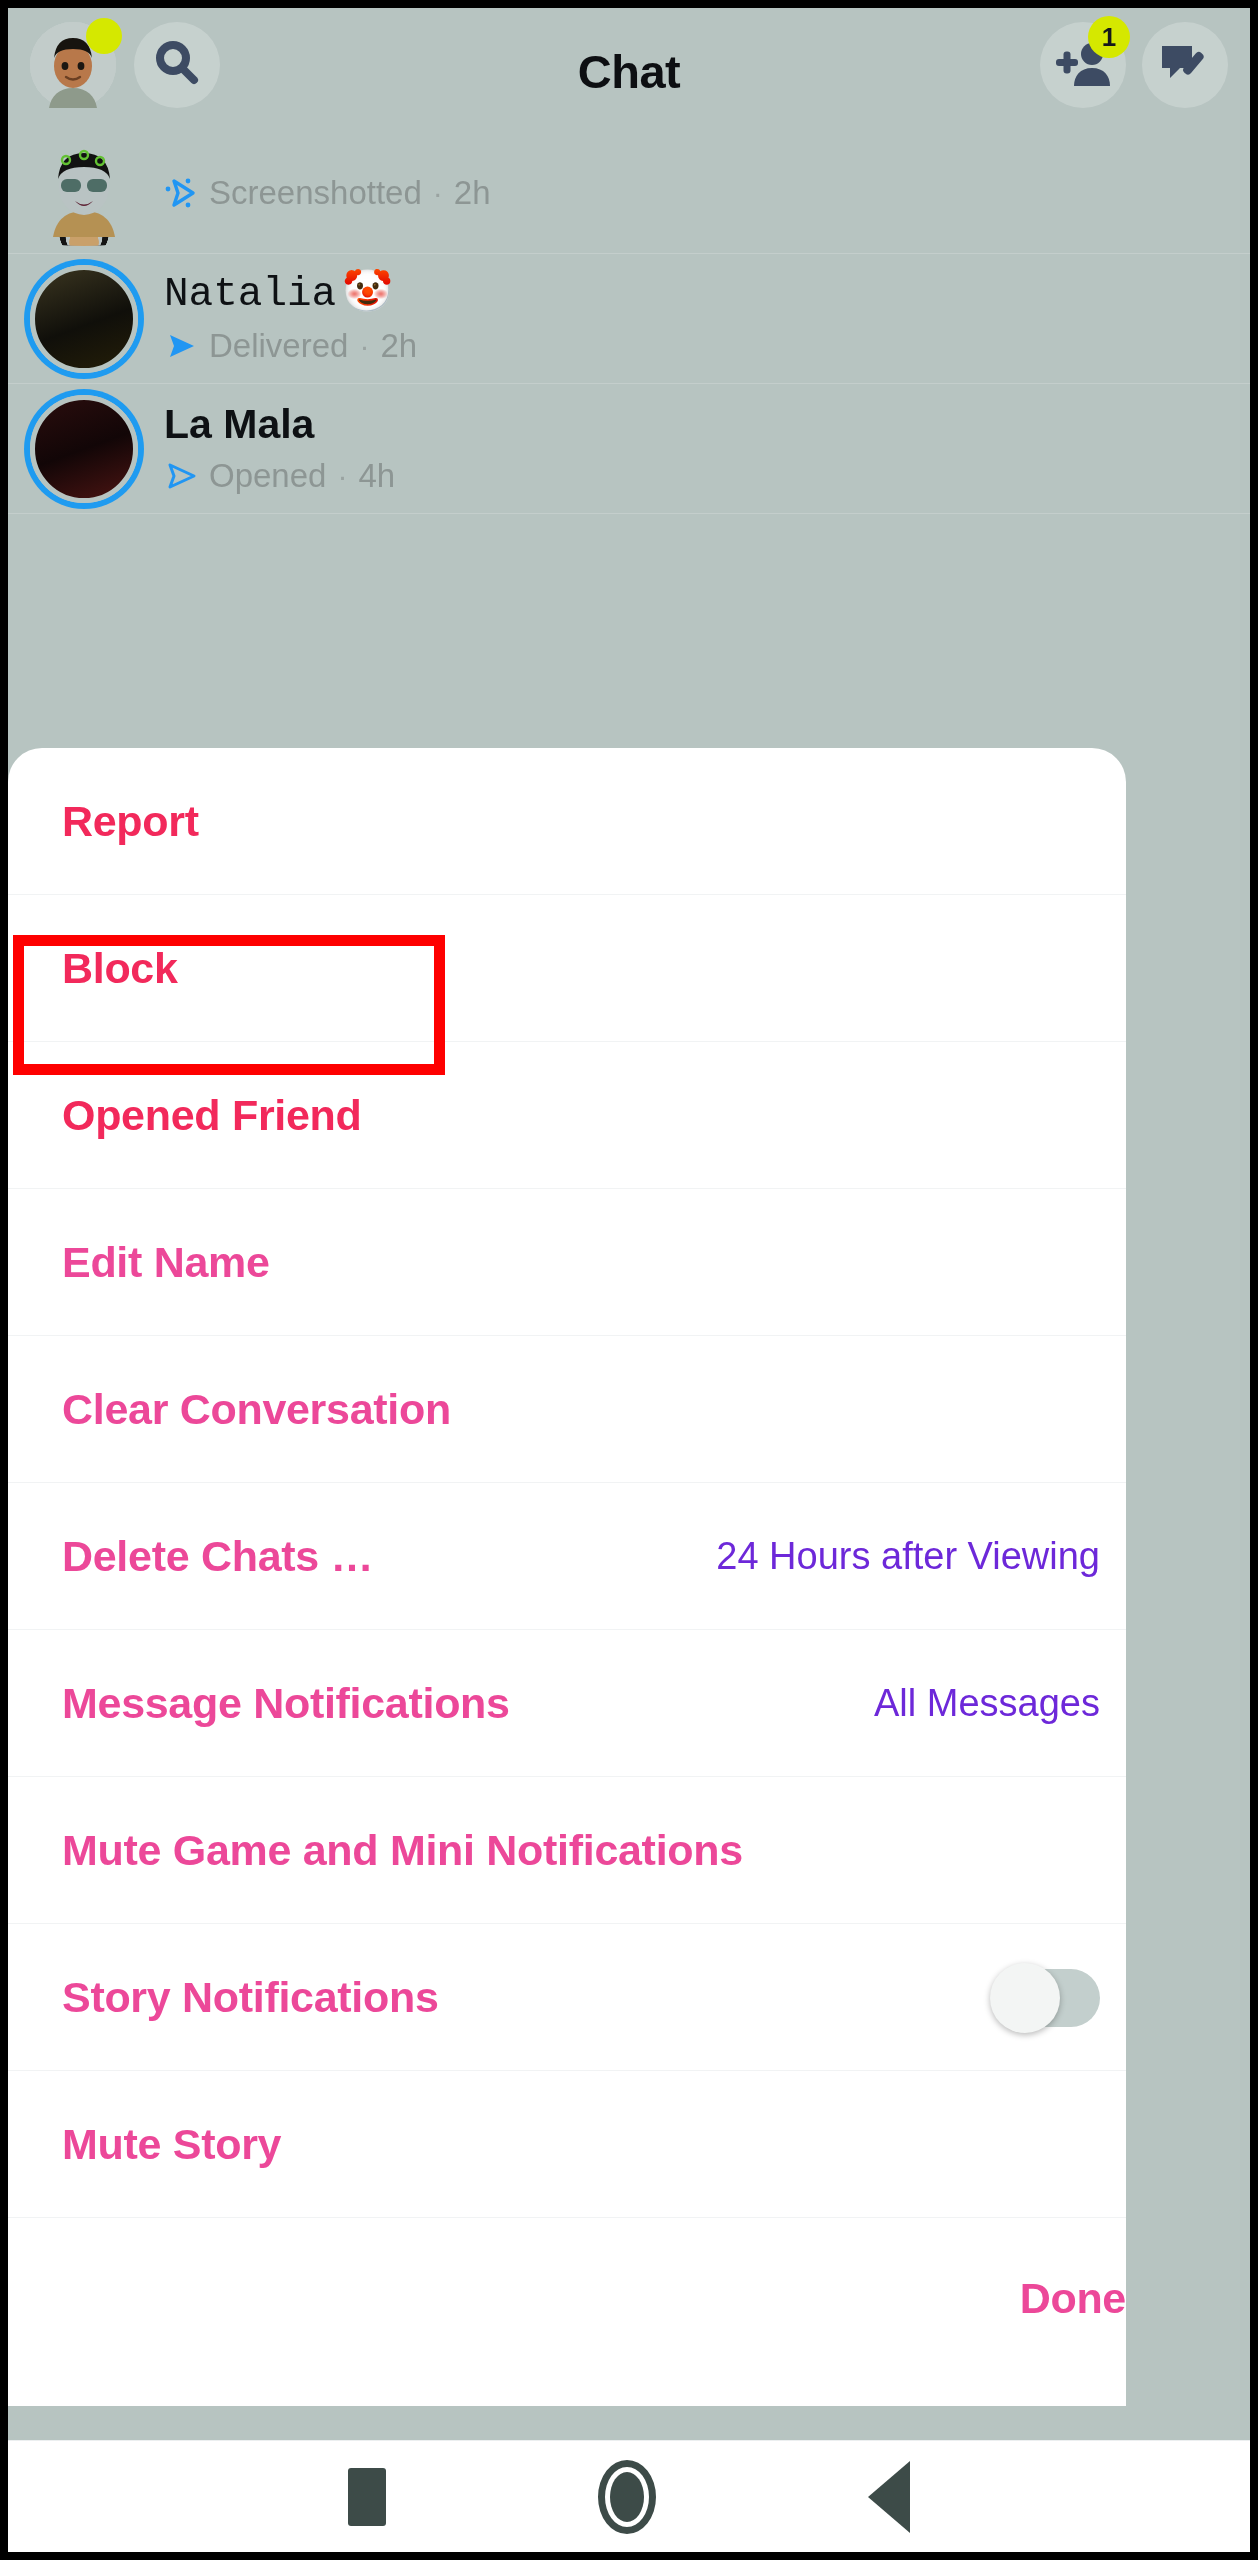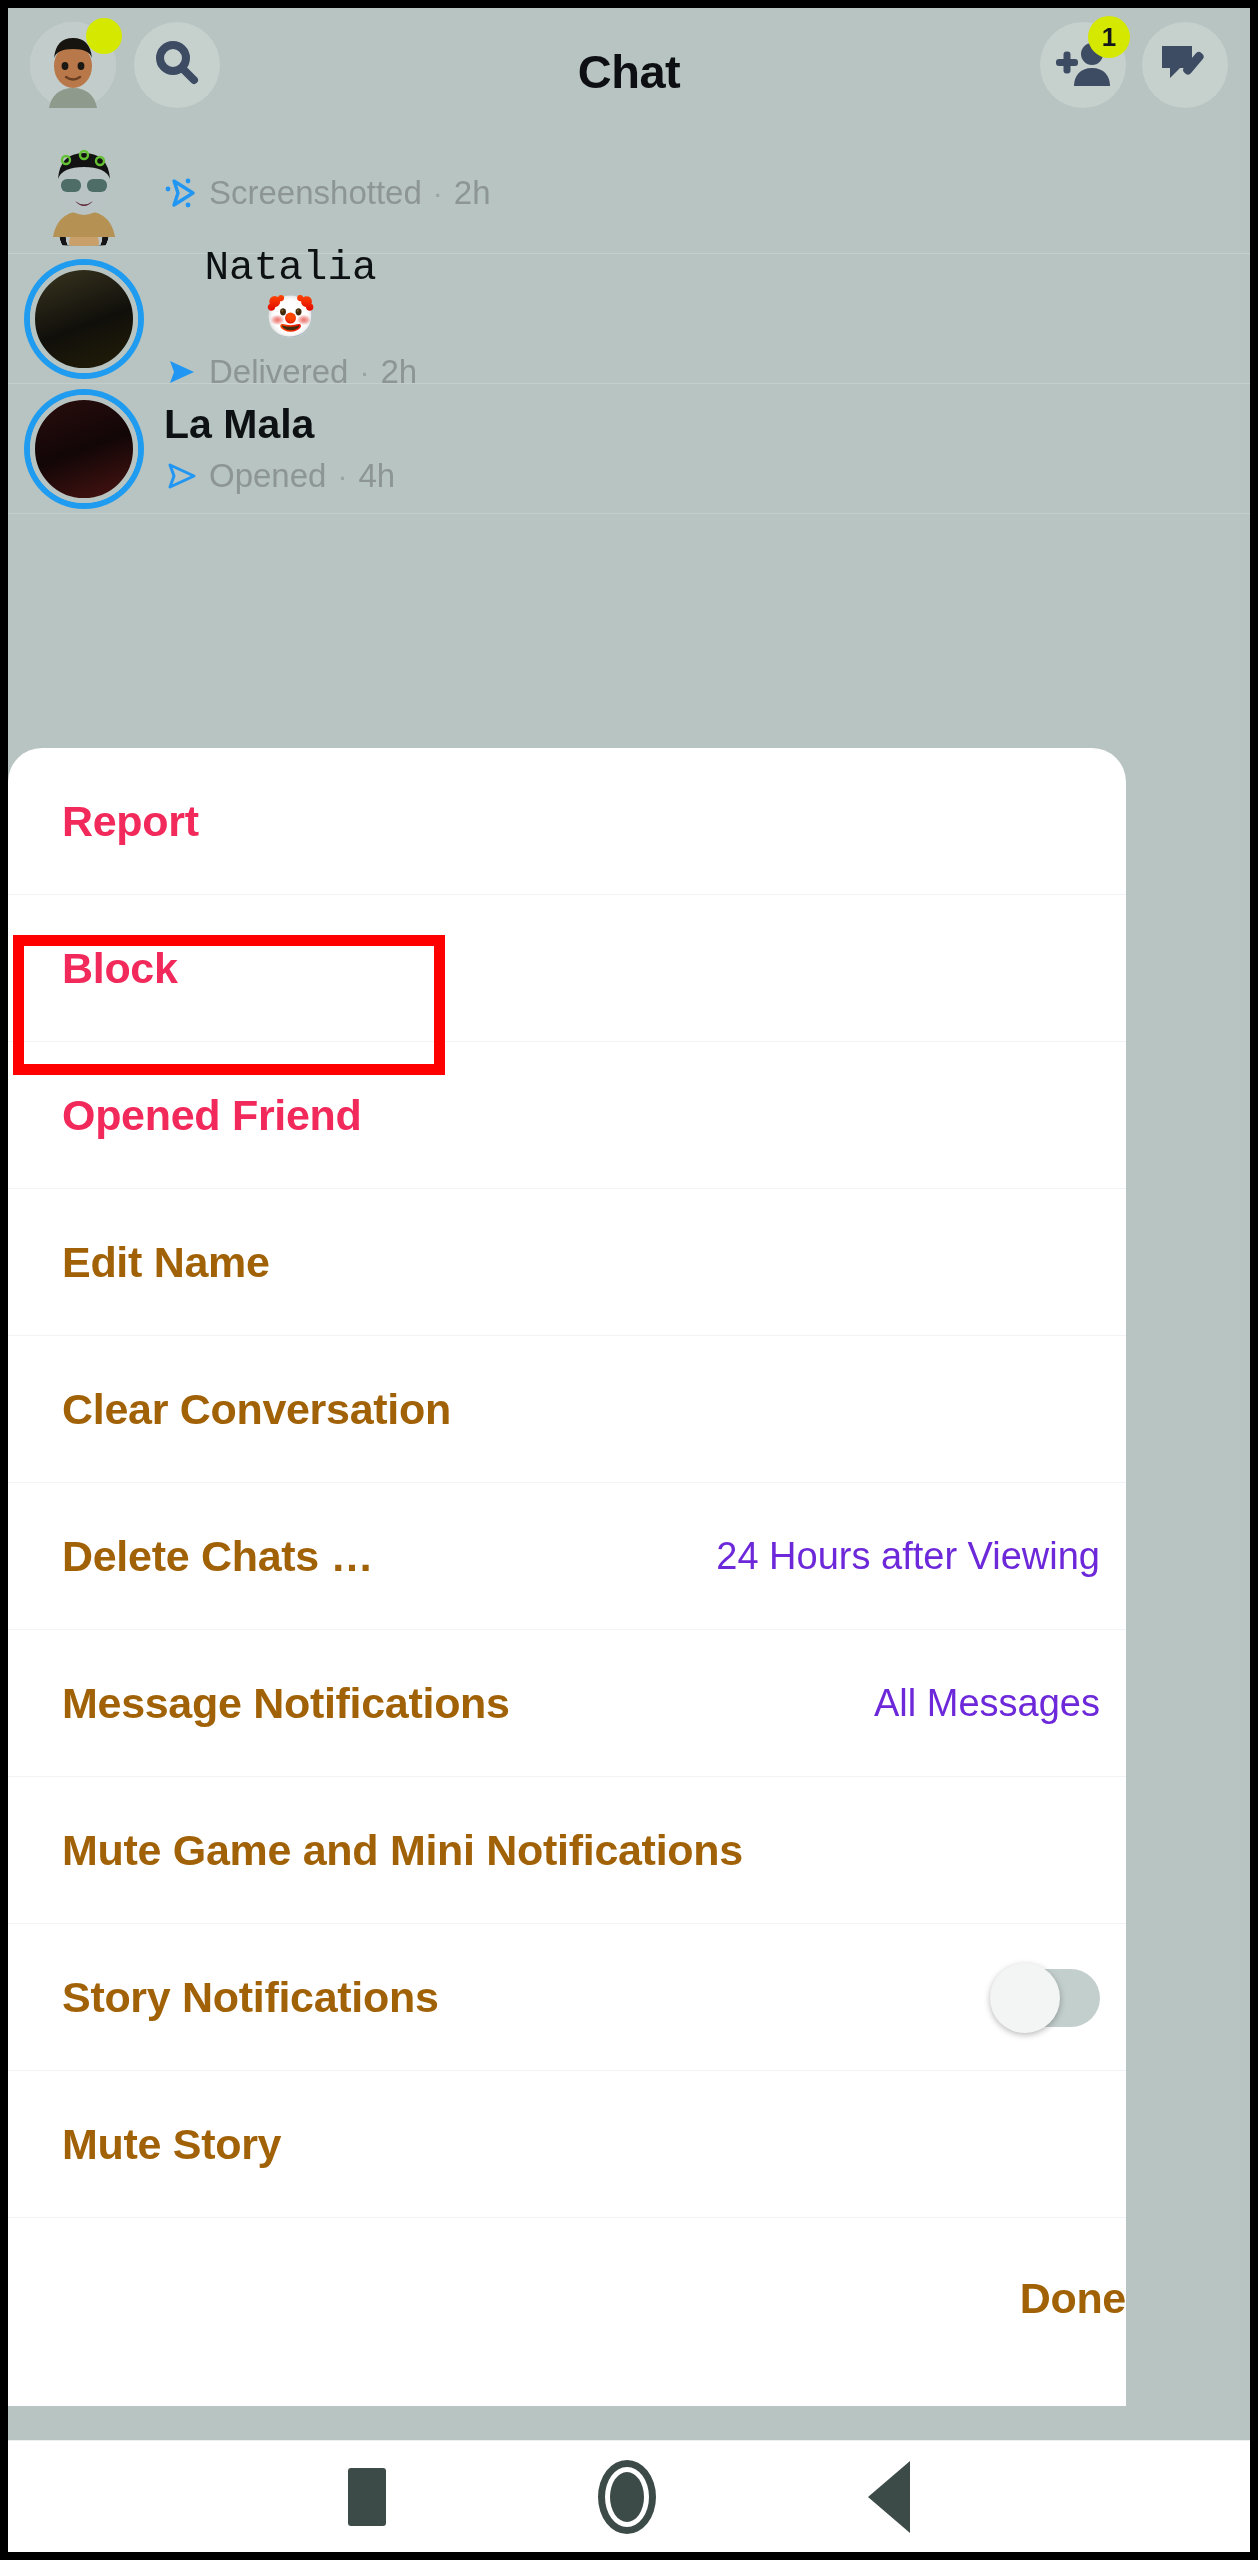--- a/index.html
+++ b/index.html
@@ -132,21 +132,21 @@
   .chat-text { margin-left: 26px; }
   .chat-name {
     font-size: 41px;
     font-weight: bold;
     color: #0e1114;
     line-height: 1.12;
     display: flex;
     align-items: center;
     gap: 6px;
   }
-  .chat-name.mono { font-family: "Liberation Mono", monospace; font-weight: normal; flex-direction: column; }
+  .chat-name.mono { font-family: "Liberation Mono", monospace; font-weight: normal; }
   .chat-sub {
     margin-top: 8px;
     font-size: 33px;
     color: #8d9694;
     display: flex;
     align-items: center;
     gap: 11px;
     line-height: 1.2;
   }
   .chat-sub .dot { font-size: 30px; color: #9aa3a1; }
@@ -173,21 +173,21 @@
   }
   .sheet-item .sep {
     position: absolute;
     left: 0; right: 0; bottom: 0;
     height: 1px;
     background: #f1f3f4;
   }
   .sheet-label {
     font-size: 43px;
     font-weight: bold;
-    color: #a16207;
+    color: #ec4899;
     letter-spacing: -0.3px;
   }
   .sheet-label.danger { color: #f2295b; }
   .sheet-value {
     font-size: 38px;
     color: #6d28d9;
     font-weight: normal;
   }
   .sheet-item.done-row {
     justify-content: flex-end;

